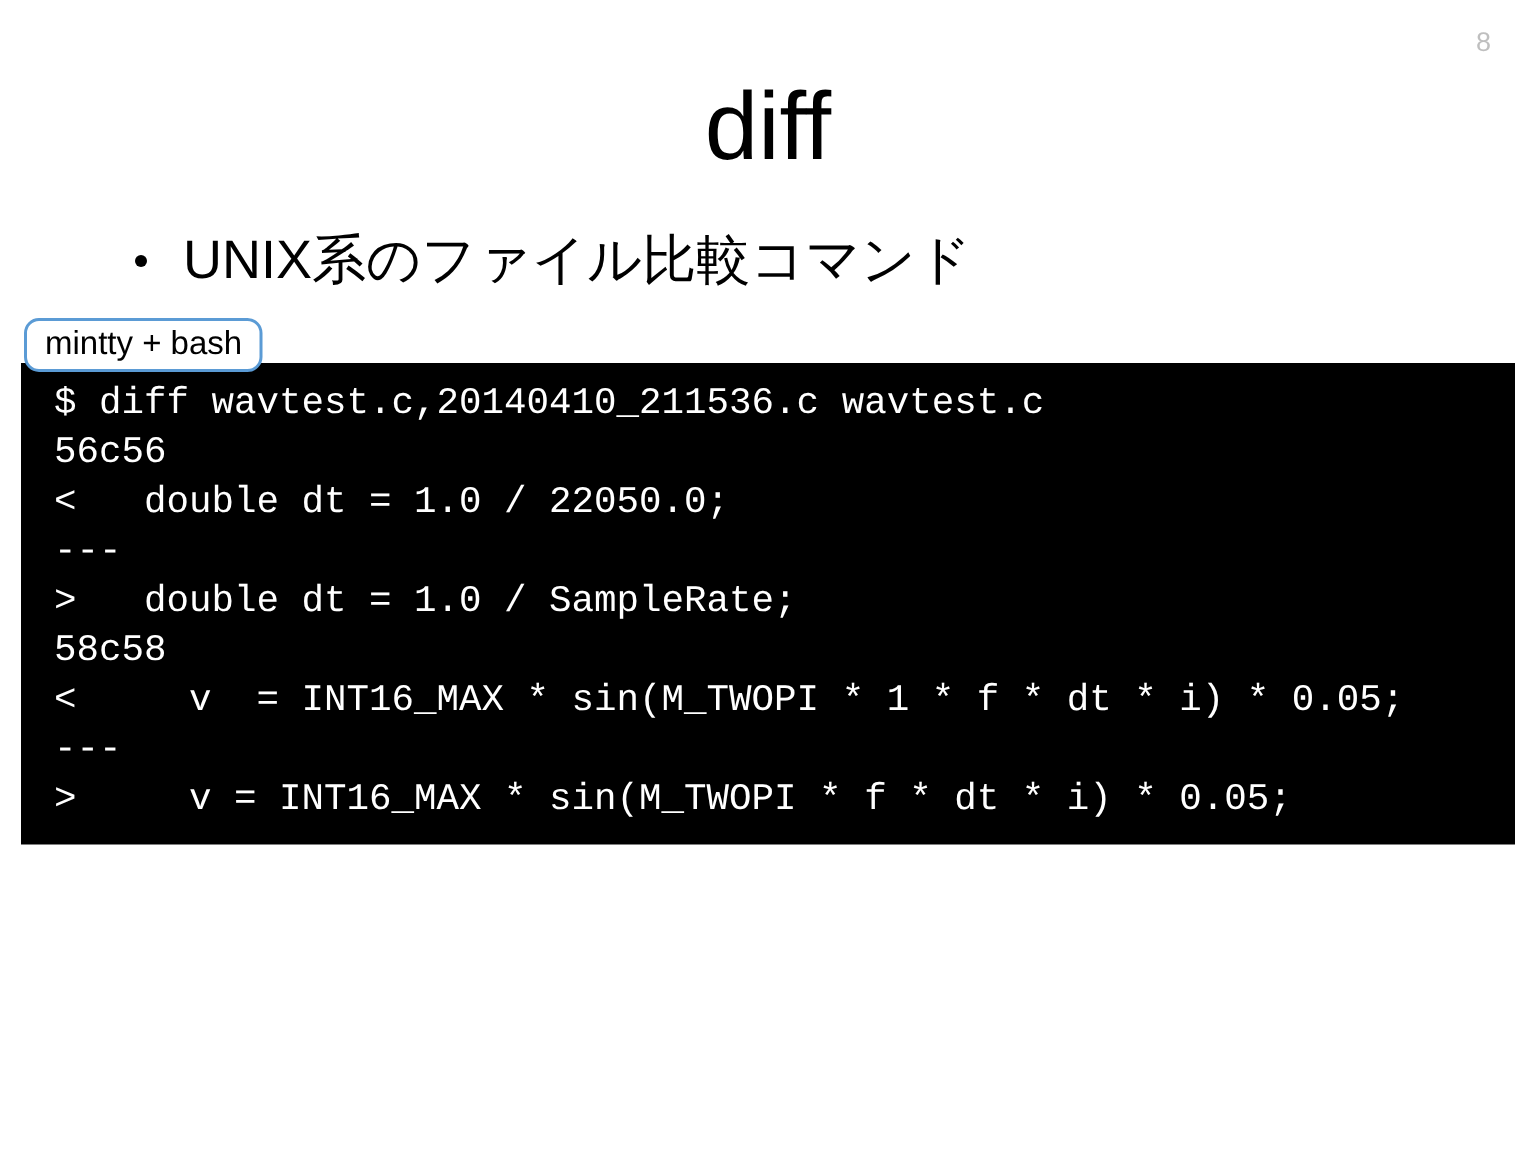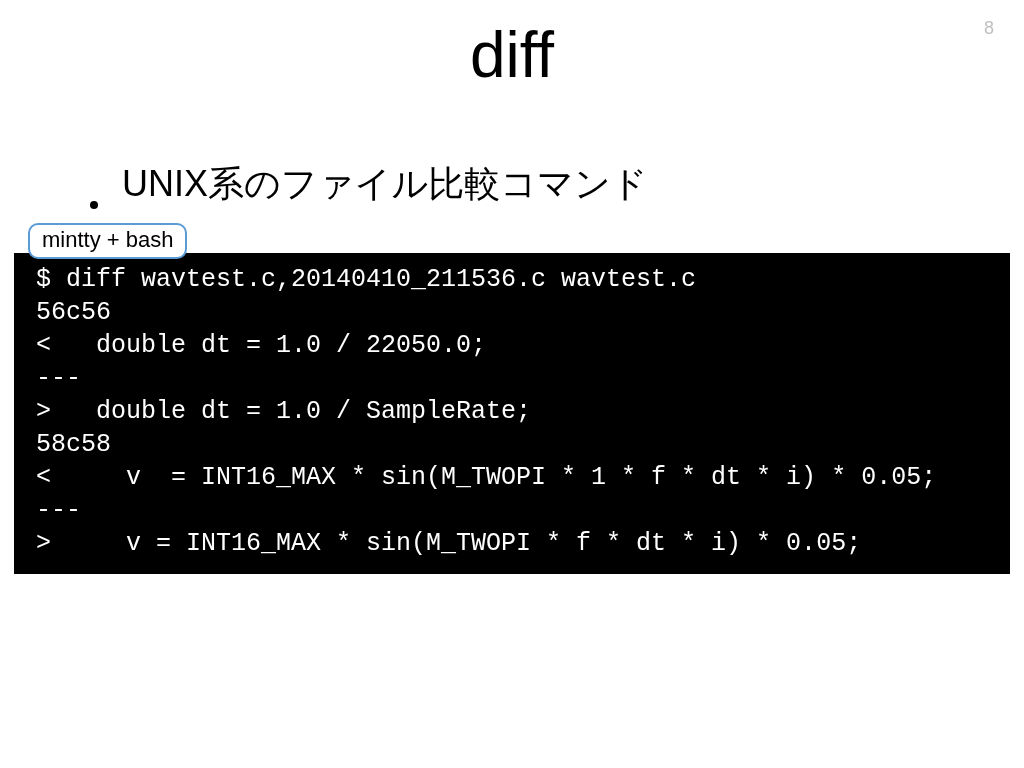--- a/index.html
+++ b/index.html
@@ -17,41 +17,41 @@
     position: absolute;
     top: 18px;
     right: 30px;
     font-size: 18px;
     color: #bfbfbf;
   }
   .title {
     text-align: center;
     font-size: 64px;
     font-weight: 400;
-    margin-top: 18px;
+    margin-top: 47px;
     letter-spacing: 0;
   }
   .bullet-row {
-    margin-top: 68px;
+    margin-top: 28px;
     margin-left: 90px;
     font-size: 36px;
     display: flex;
-    align-items: flex-end;
+    align-items: center;
   }
   .bullet-dot {
     width: 8px;
     height: 8px;
     background: #000;
     border-radius: 50%;
     margin-right: 24px;
     flex-shrink: 0;
   }
   .tab-wrap {
     margin-top: 14px;
-    margin-left: 28px;
+    margin-left: 16px;
   }
   .tab {
     display: inline-block;
     border: 2px solid #5b9bd5;
     border-radius: 10px;
     padding: 2px 12px 4px 12px;
     font-size: 22px;
     color: #000;
     background: #ffffff;
     position: relative;

